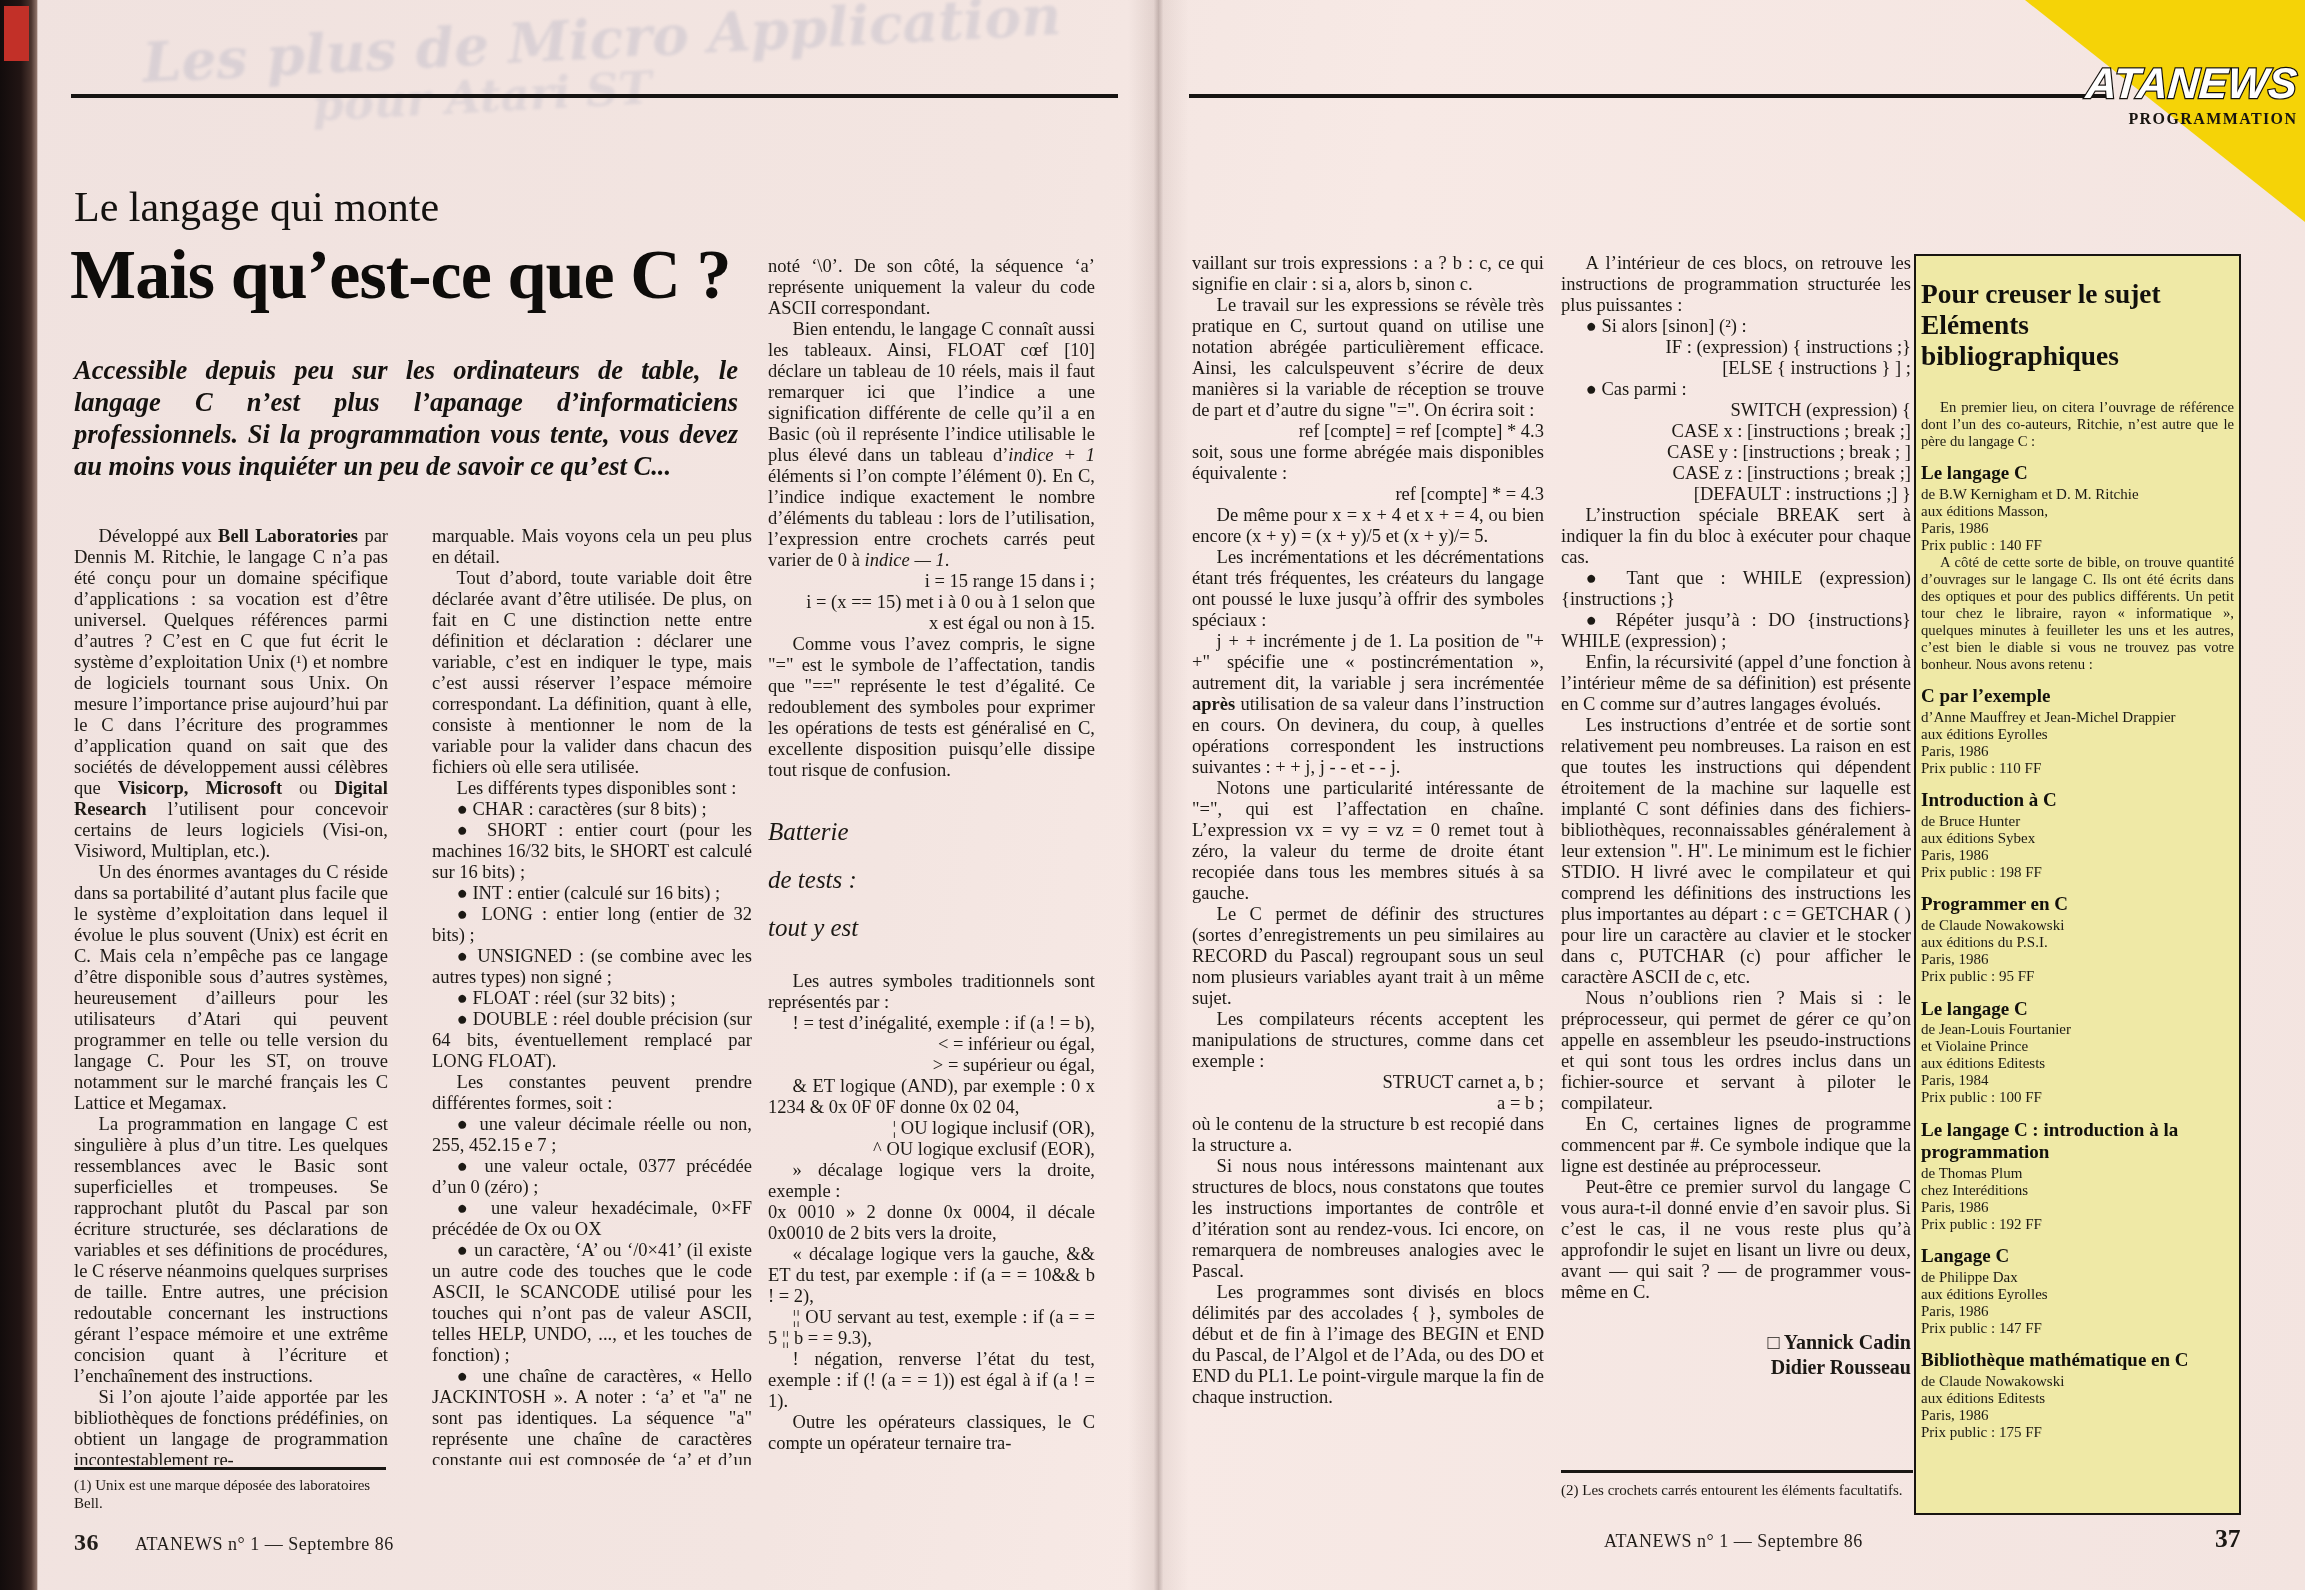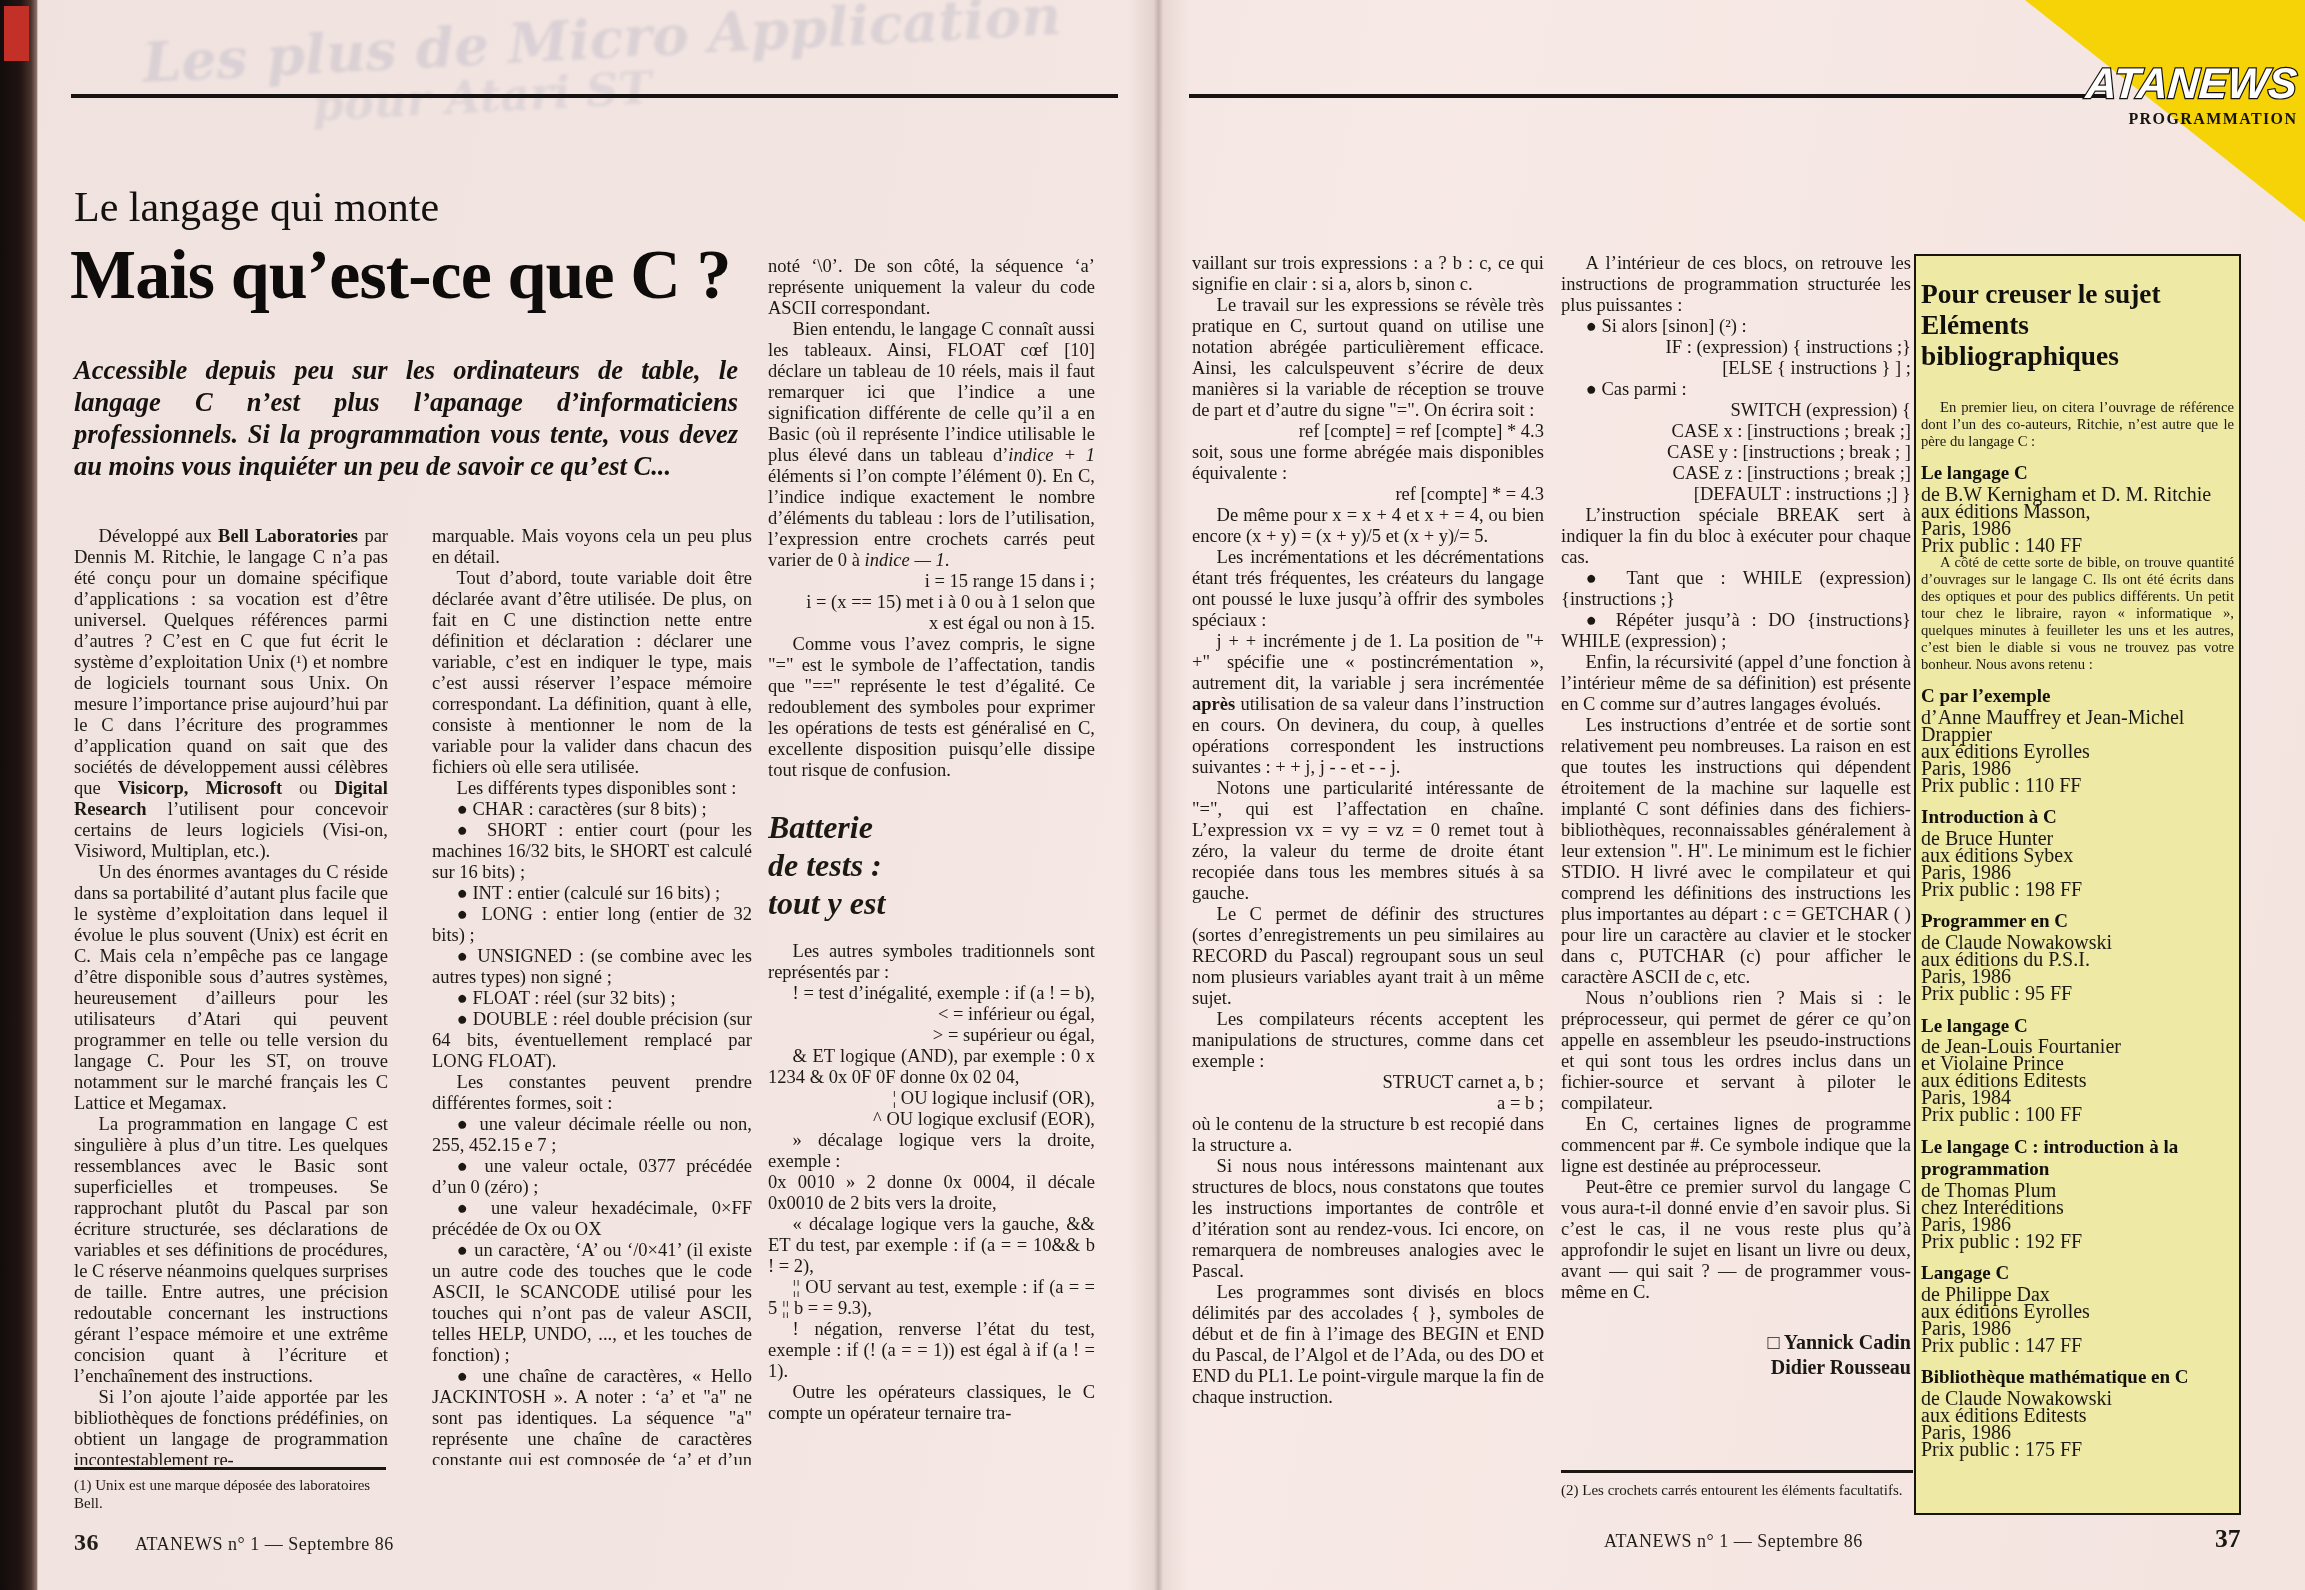--- a/index.html
+++ b/index.html
@@ -33,21 +33,21 @@
   .col{position:absolute;overflow:hidden;}
   .col-1{left:74px;  top:526px;width:314px;height:939px;}
   .col-2{left:432px; top:526px;width:320px;height:939px;}
   .col-3{left:768px; top:256px;width:327px;height:1209px;}
   .col-4{left:1192px;top:253px;width:352px;height:1212px;}
   .col-5{left:1561px;top:253px;width:350px;height:1212px;}
   .blk{font-size:18.5px;line-height:21px;text-align:justify;}
   .blk.p{text-indent:24.6px;}
   .blk.pc{text-indent:0;}
   .blk.code{text-align:right;text-indent:24.6px;}
-  .blk.sub{font-size:32px;line-height:38px;font-weight:bold;font-style:italic;text-align:left;text-indent:0;margin:26.5px 0 19px;}
+  .blk.sub{font-size:25px;line-height:48px;font-weight:normal;font-style:italic;text-align:left;text-indent:0;margin:26.5px 0 19px;}
   .blk.byline{font-weight:bold;text-align:right;white-space:pre-line;margin-top:26.5px;font-size:20px;line-height:25.6px;}
   
   .fn-rule{position:absolute;background:#1a1714;height:2.8px;}
   .fn-rule-left{left:74px;top:1467px;width:312px;}
   .fn-rule-right{left:1561px;top:1470px;width:352px;}
   .footnote{position:absolute;font-size:15px;line-height:18px;text-align:left;}
   .footnote-left{left:74px;top:1476px;width:326px;}
   .footnote-right{left:1561px;top:1481px;width:360px;}
   
   .footer{position:absolute;font-size:18px;letter-spacing:0.5px;color:#211d19;}
@@ -55,21 +55,21 @@
   .footer-right-issue{left:1604px;top:1531px;}
   .pagenum{font-weight:bold;font-size:24px;}
   .pagenum-right{position:absolute;left:2179px;top:1524px;font-weight:bold;font-size:25.6px;color:#1a1713;margin-left:36px;}
   
   .bib-box{position:absolute;left:1914px;top:254px;width:327px;height:1261px;box-sizing:border-box;
     background:#efe9a6;border:2.8px solid #181511;padding:23px 5px;overflow:hidden;}
   .bib-title{font-weight:bold;font-size:27.4px;line-height:31px;white-space:pre-line;margin-bottom:26.5px;color:#12100c;}
   .bib-text{font-size:14.7px;line-height:17px;text-align:justify;text-indent:19px;margin-bottom:5.7px;}
   .bib-book{margin-top:12.3px;}
   .bib-book-title{font-weight:bold;font-size:19px;line-height:22px;margin-bottom:1.9px;color:#12100c;}
-  .bib-book-lines{font-size:20px;line-height:17px;white-space:pre-line;}
+  .bib-book-lines{font-size:15px;line-height:17px;white-space:pre-line;}
   
   .corner{position:absolute;left:2025px;top:0;width:280px;height:222px;
     background:#f5d307;clip-path:polygon(0 0,100% 0,100% 100%);}
   .brand{position:absolute;right:7.6px;top:59px;font-family:"Liberation Sans",sans-serif;
     font-style:italic;font-weight:900;font-size:43px;letter-spacing:0px;color:#ffffff;
     -webkit-text-stroke:2.4px #14110e;paint-order:stroke fill;transform:skewX(-4deg);}
   .section-label{position:absolute;right:7.6px;top:110px;font-family:"Liberation Serif",serif;
     font-weight:bold;font-size:16px;letter-spacing:1.4px;color:#171410;}
 </style>
 </head>

